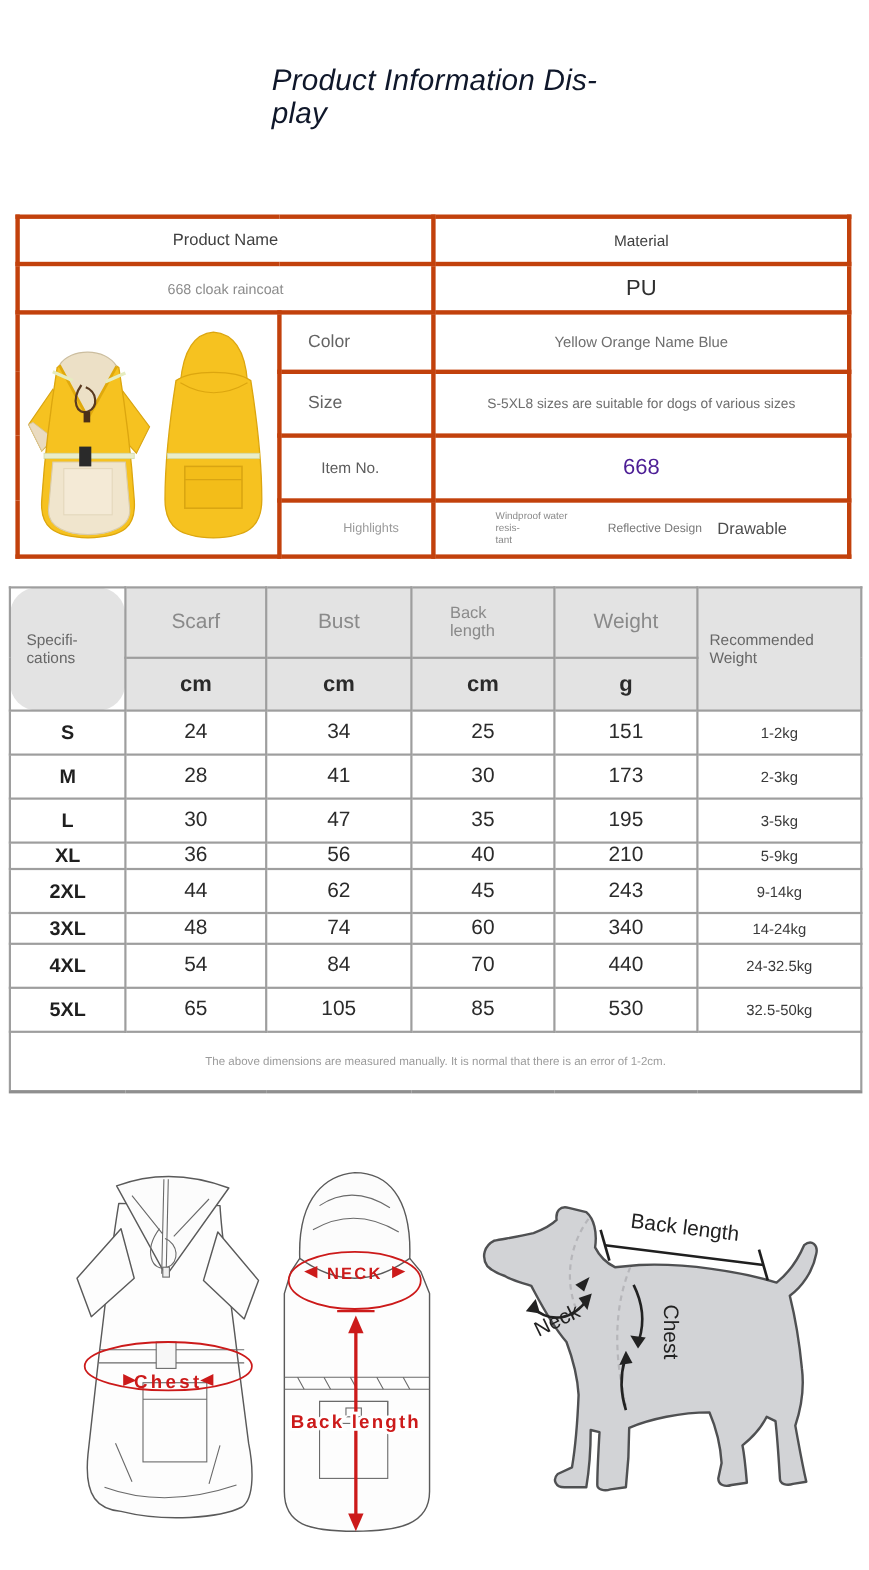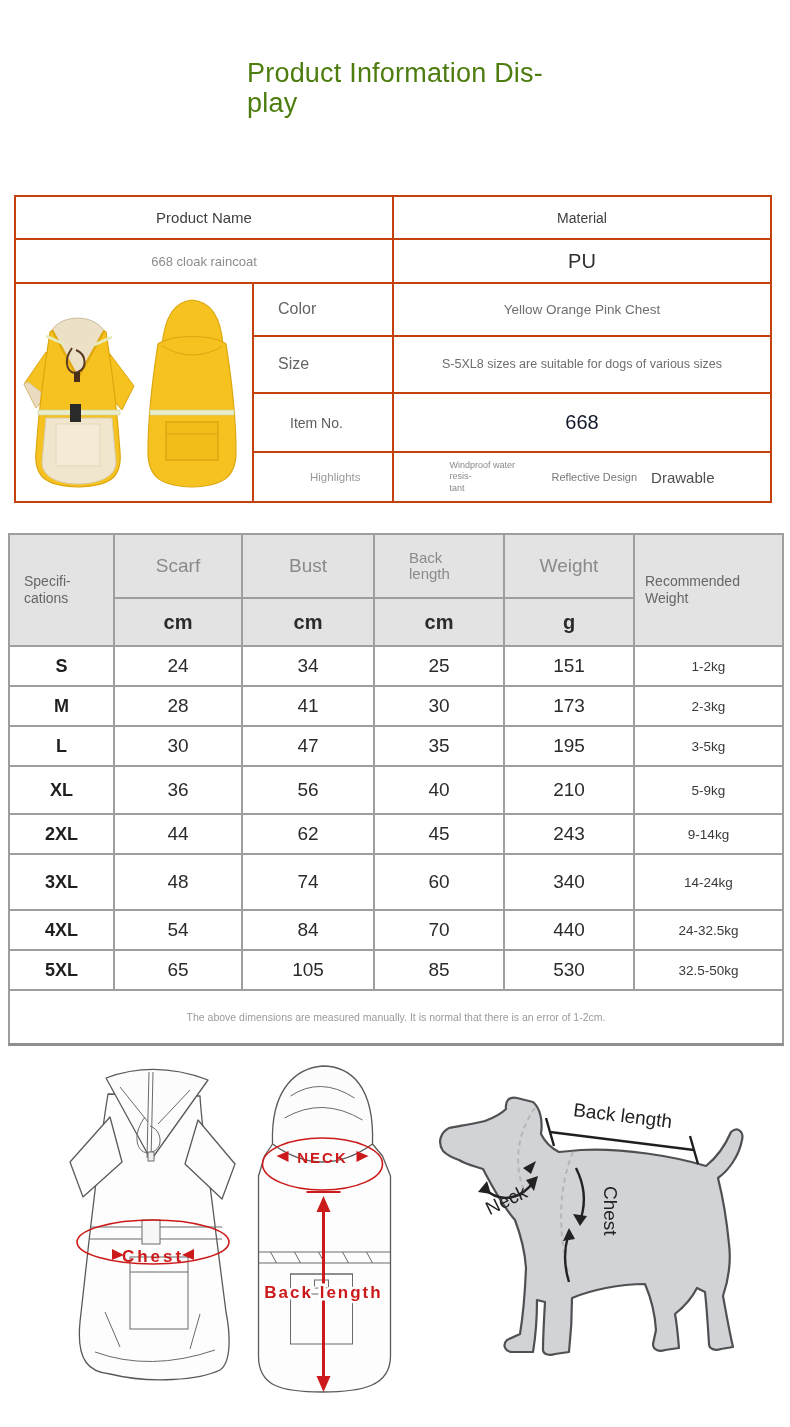--- a/index.html
+++ b/index.html
@@ -4,54 +4,54 @@
 <style>
   html,body{margin:0;padding:0;}
   body{
     width:790px;height:1427px;position:relative;overflow:hidden;
     background:#ffffff;font-family:"Liberation Sans",sans-serif;color:#333;
   }
   
   .hdr{position:absolute;top:58px;left:0;width:790px;text-align:center;}
   .hdr h1{
     display:inline-block;margin:0;text-align:left;white-space:pre-line;
-    font-size:27px;font-weight:400;color:#4d7c0f;line-height:1.12;letter-spacing:.2px;
+    font-size:27px;font-weight:400;color:#0f172a;line-height:1.12;letter-spacing:.2px;font-style:italic;
   }
   .hdr .sub{
     margin-top:14px;font-size:17px;color:#b5b5b5;letter-spacing:1px;font-weight:400;
   }
   
   table.t1{
     position:absolute;left:14px;top:195px;width:756px;
     border-collapse:collapse;table-layout:fixed;
   }
-  table.t1 td{border:2px solid #c2410c;text-align:center;vertical-align:middle;padding:0;}
+  table.t1 td{border:4px solid #c2410c;text-align:center;vertical-align:middle;padding:0;}
   .t1 .hcell{font-size:15px;color:#3f3f3f;}
   .t1 .hcell2{font-size:14px;color:#3f3f3f;}
   .t1 .pname{font-size:13px;color:#8c8c8c;text-align:center;}
   .t1 .pu{font-size:20px;color:#2f2f2f;}
   .t1 .lab{font-size:16px;color:#646464;text-align:left;padding-left:24px;}
   .t1 .lab-sm{font-size:14px;color:#5c5c5c;text-align:left;padding-left:36px;}
   .t1 .lab-xs{font-size:11.5px;color:#999;text-align:left;padding-left:56px;}
   .t1 .val{font-size:13.5px;color:#6e6e6e;}
   .t1 .val-sm{font-size:12.5px;color:#6e6e6e;}
-  .t1 .val-big{font-size:20px;color:#0f172a;}
+  .t1 .val-big{font-size:20px;color:#4c1d95;}
   .t1 .hl-wrap{display:flex;align-items:center;justify-content:center;gap:14px;padding:0 8px;}
   .t1 .hl1{font-size:9px;color:#8a8a8a;width:88px;text-align:left;white-space:pre-line;line-height:1.25;}
   .t1 .hl2{font-size:11px;color:#787878;}
   .t1 .hl3{font-size:15px;color:#4e4e4e;}
   .t1 .imgcell{background:#fff;}
   
   table.t2{
     position:absolute;left:8px;top:533px;width:774px;
     border-collapse:collapse;table-layout:fixed;border-bottom:3px solid #8f8f8f;
   }
   table.t2 td{border:2px solid #9e9e9e;text-align:center;vertical-align:middle;padding:0;}
   .t2 .hd{background:#e3e3e3;}
-  .t2 .spec{font-size:14px;color:#666;text-align:left;padding-left:14px;white-space:pre-line;line-height:1.25;}
+  .t2 .spec{font-size:14px;color:#666;text-align:left;padding-left:14px;white-space:pre-line;line-height:1.25;border-radius:25px;}
   .t2 .colname{font-size:19px;color:#8a8a8a;}
   .t2 .colname-sm{font-size:15px;color:#8a8a8a;white-space:pre-line;line-height:1.05;text-align:left;padding-left:34px;}
   .t2 .unit{font-size:20px;font-weight:700;color:#2b2b2b;}
   .t2 .rec{font-size:14px;color:#666;text-align:left;padding-left:10px;white-space:pre-line;line-height:1.2;}
   .t2 .sz{font-size:18px;font-weight:700;color:#1f1f1f;}
   .t2 .num{font-size:19px;color:#2b2b2b;}
   .t2 .kg{font-size:13.5px;color:#3a3a3a;}
   .t2 .note{font-size:10.5px;color:#9b9b9b;background:#fff;}
   
   .dia{position:absolute;}
@@ -104,21 +104,21 @@
           <path d="M146,62 Q150,18 176,16 Q204,18 207,62 Q176,50 146,62 Z" fill="#f6c220" stroke="#dca60f" stroke-width="1.2"></path>
           <path d="M142,60 C136,98 132,138 132,168 C132,194 146,202 176,203 C206,202 220,194 220,168 C220,138 216,98 210,60 C196,50 156,50 142,60 Z" fill="#f6c220" stroke="#dca60f" stroke-width="1.2"></path>
           <path d="M146,62 Q176,80 207,62" fill="none" stroke="#dca60f" stroke-width="1"></path>
           <rect x="134" y="126" width="84" height="5" fill="#e9edcb" stroke="#cdd4a0" stroke-width="0.6"></rect>
           <rect x="150" y="138" width="52" height="38" fill="#f3bd19" stroke="#d9a512" stroke-width="1.4"></rect>
           <path d="M150,150 L202,150" stroke="#d9a512" stroke-width="1"></path>
         </g>
       </svg>
     </td>
     <td class="lab">Color</td>
-    <td class="val">Yellow Orange Pink Chest</td>
+    <td class="val">Yellow Orange Name Blue</td>
   </tr>
   <tr style="height:56px">
     <td class="lab">Size</td>
     <td class="val-sm">S-5XL8 sizes are suitable for dogs of various sizes</td>
   </tr>
   <tr style="height:58px">
     <td class="lab-sm">Item No.</td>
     <td class="val-big">668</td>
   </tr>
   <tr style="height:49px">
@@ -179,37 +179,37 @@
     <td class="kg">2-3kg</td>
   </tr>
   <tr style="height:40px">
     <td class="sz">L</td>
     <td class="num">30</td>
     <td class="num">47</td>
     <td class="num">35</td>
     <td class="num">195</td>
     <td class="kg">3-5kg</td>
   </tr>
-  <tr style="height:48px">
+  <tr style="height:24px">
     <td class="sz">XL</td>
     <td class="num">36</td>
     <td class="num">56</td>
     <td class="num">40</td>
     <td class="num">210</td>
     <td class="kg">5-9kg</td>
   </tr>
   <tr style="height:40px">
     <td class="sz">2XL</td>
     <td class="num">44</td>
     <td class="num">62</td>
     <td class="num">45</td>
     <td class="num">243</td>
     <td class="kg">9-14kg</td>
   </tr>
-  <tr style="height:56px">
+  <tr style="height:28px">
     <td class="sz">3XL</td>
     <td class="num">48</td>
     <td class="num">74</td>
     <td class="num">60</td>
     <td class="num">340</td>
     <td class="kg">14-24kg</td>
   </tr>
   <tr style="height:40px">
     <td class="sz">4XL</td>
     <td class="num">54</td>

